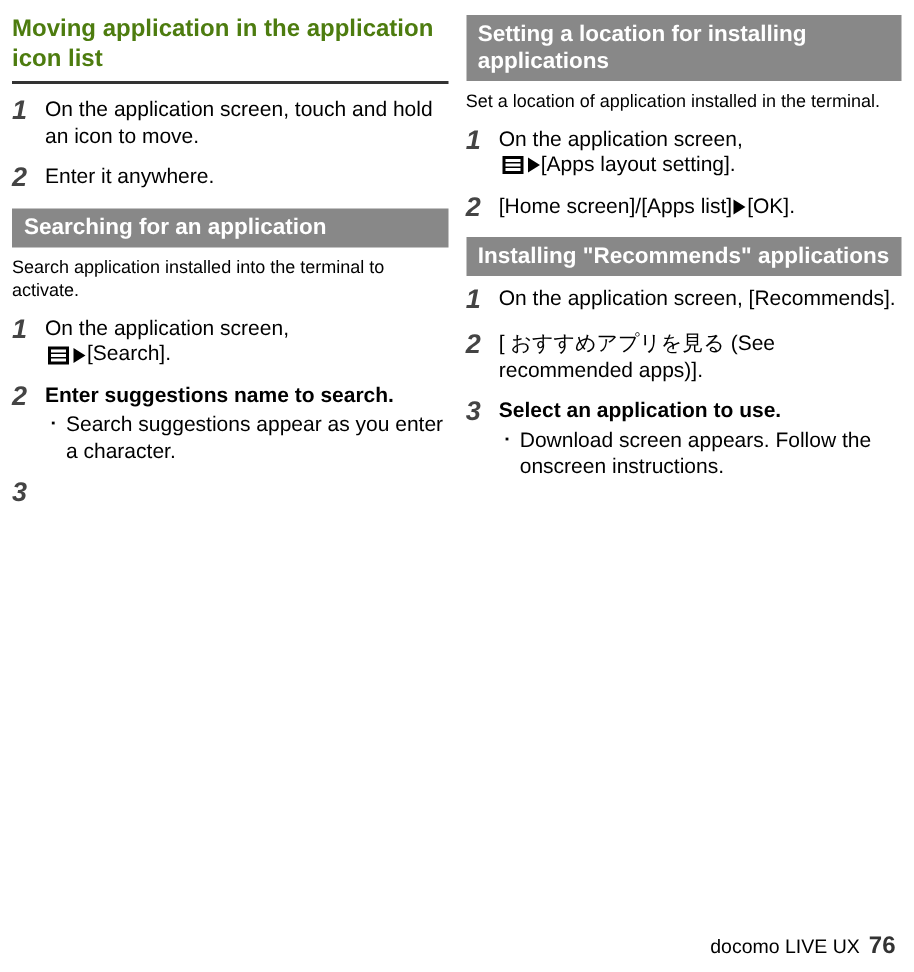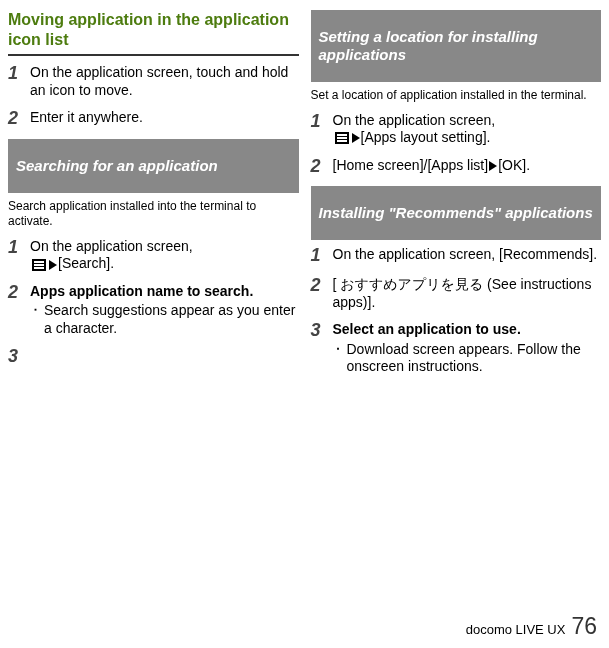--- a/index.html
+++ b/index.html
@@ -53,24 +53,23 @@
       line-height: 1.25;
     }
     .step-text .bold {
       font-weight: bold;
     }
     .section-bar {
       background: #888;
       color: #fff;
       font-weight: bold;
       font-size: 15px;
-      padding: 18px 8px;
+      padding: 4px 8px;
       margin-bottom: 6px;
       line-height: 1.2;
-      font-style: italic;
     }
     .intro {
       font-size: 12px;
       line-height: 1.3;
       margin-bottom: 8px;
     }
     .bullet {
       display: flex;
       font-size: 14px;
       line-height: 1.25;
@@ -116,22 +115,22 @@
       right: 12px;
       display: flex;
       align-items: baseline;
       gap: 6px;
     }
     .footer-label {
       font-size: 13px;
       font-weight: normal;
     }
     .footer-page {
-      font-size: 23px;
-      font-weight: normal;
+      font-size: 16px;
+      font-weight: bold;
       color: #333;
     }
   </style>
 </head>
 <body>
 
 <div class="page">
   <div class="col">
     <div class="section-title">Moving application in the application icon list</div>
 
@@ -150,21 +149,21 @@
     <div class="step">
       <div class="step-num">1</div>
       <div class="step-text bold">
         <span>On the application screen, </span><br>
         <span class="menu-icon"></span><span class="tri"></span><span>[Search].</span>
       </div>
     </div>
     <div class="step">
       <div class="step-num">2</div>
       <div class="step-text">
-        <div class="bold">Apps application name to search.</div>
+        <div class="bold">Enter suggestions name to search.</div>
         <div class="bullet">
           <span class="dot">･</span>
           <span>Search suggestions appear as you enter a character.</span>
         </div>
       </div>
     </div>
     <div class="step">
       <div class="step-num">3</div>
     </div>
   </div>
@@ -188,21 +187,21 @@
     </div>
 
     <div class="section-bar">Installing "Recommends" applications</div>
 
     <div class="step">
       <div class="step-num">1</div>
       <div class="step-text bold">On the application screen, [Recommends].</div>
     </div>
     <div class="step">
       <div class="step-num">2</div>
-      <div class="step-text bold">[ おすすめアプリを見る (See instructions apps)].</div>
+      <div class="step-text bold">[ おすすめアプリを見る (See recommended apps)].</div>
     </div>
     <div class="step">
       <div class="step-num">3</div>
       <div class="step-text">
         <div class="bold">Select an application to use.</div>
         <div class="bullet">
           <span class="dot">･</span>
           <span>Download screen appears. Follow the onscreen instructions.</span>
         </div>
       </div>

